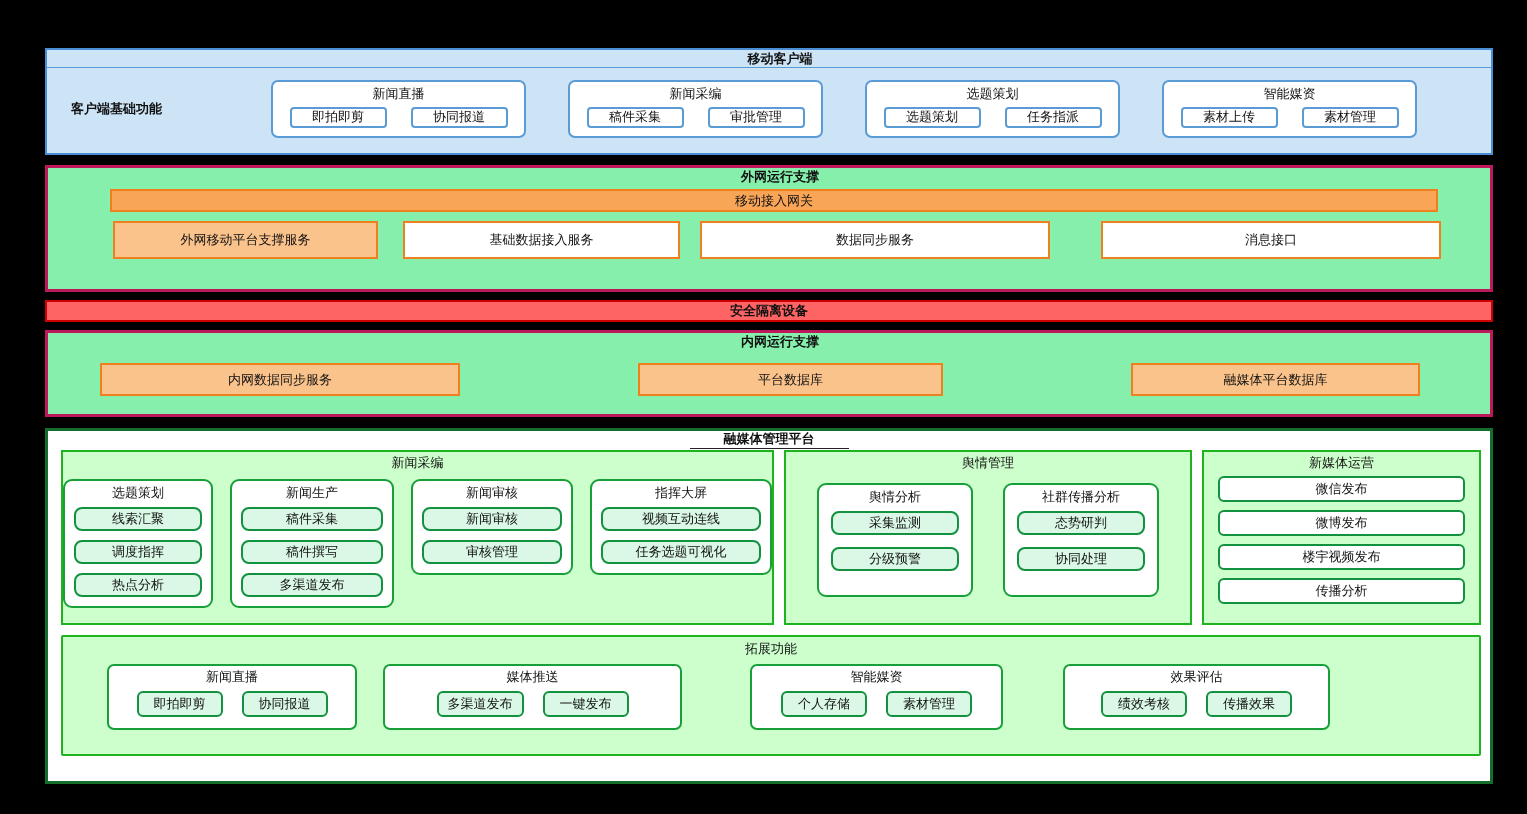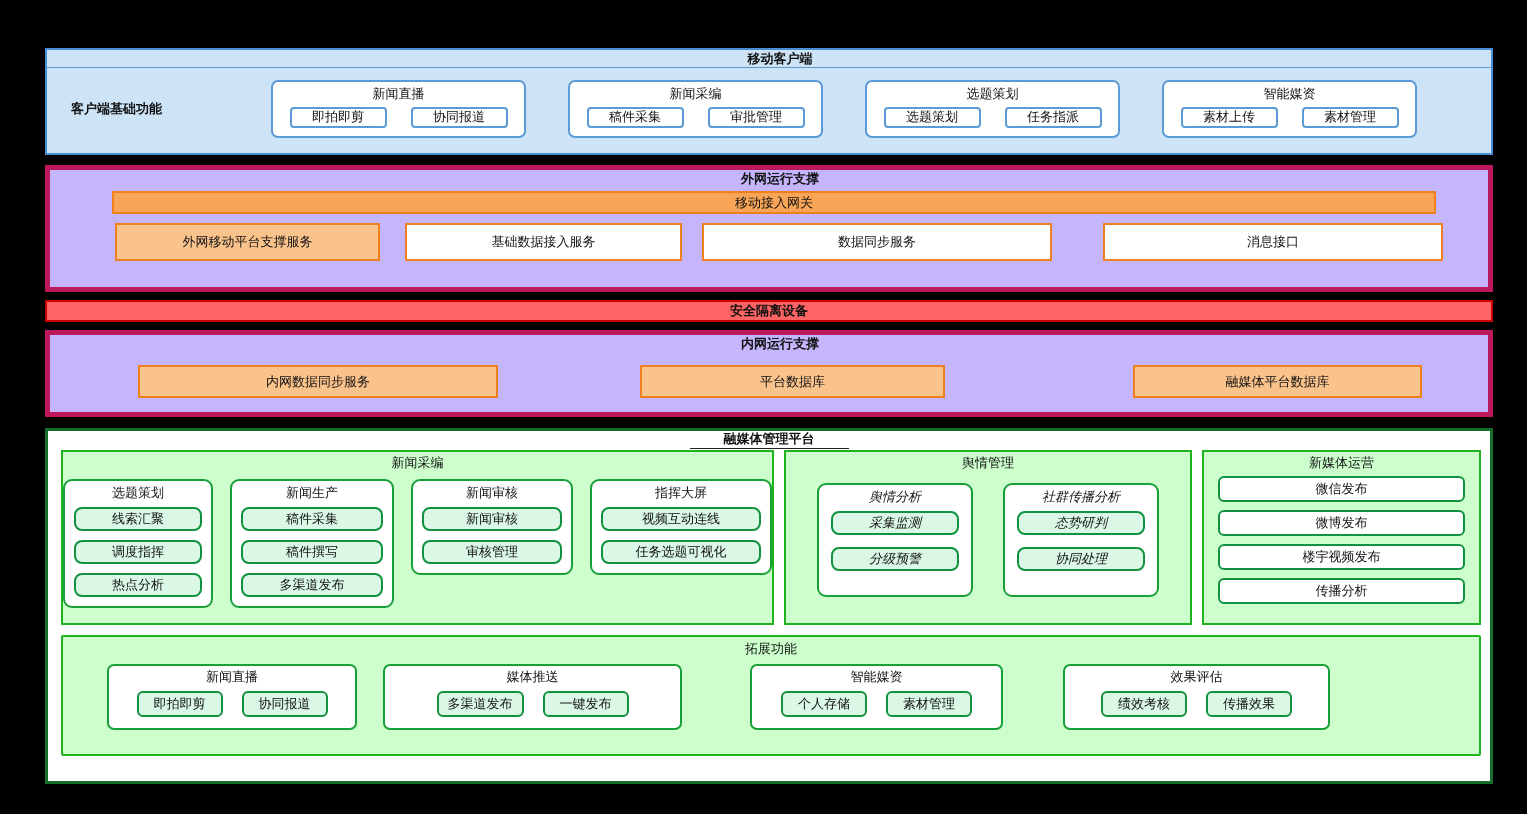--- a/index.html
+++ b/index.html
@@ -13,21 +13,21 @@
   .blue .sec-title{border-bottom:1px solid #5b9bd5;padding-bottom:1px;}
   .blue-content{position:absolute;left:0;right:0;top:18px;bottom:4px;display:flex;align-items:center;padding:0 24px;}
   .blue-side{width:200px;font-weight:bold;font-size:13px;flex:0 0 200px;}
   .blue-groups{flex:1;display:flex;gap:42px;padding-right:50px;}
   .bgroup{flex:1;background:#fff;border:2px solid #5b9bd5;border-radius:7px;height:58px;display:flex;flex-direction:column;align-items:center;box-sizing:border-box;padding-top:4px;}
   .bgroup-title{font-size:13px;line-height:15px;}
   .bgroup-items{display:flex;gap:24px;margin-top:6px;width:100%;justify-content:center;}
   .bbtn{flex:0 0 97px;height:21px;background:#fff;border:2px solid #5b9bd5;border-radius:4px;display:flex;align-items:center;justify-content:center;font-size:13px;box-sizing:border-box;}
 
   
-  .orange{background:#c4b5fd;border:5px solid #be185d;}
+  .orange{background:#86efac;border:3px solid #be185d;}
   .o1{left:45px;top:165px;width:1448px;height:127px;}
   .o2{left:45px;top:330px;width:1448px;height:87px;}
   .gateway{position:absolute;left:62px;right:52px;top:21px;height:23px;background:#f8a557;border:2px solid #ee8020;display:flex;align-items:center;justify-content:center;font-size:13px;box-sizing:border-box;}
   .obox{position:absolute;background:#fff;border:2px solid #ee8020;display:flex;align-items:center;justify-content:center;font-size:13px;box-sizing:border-box;}
   .obox.filled{background:#fbc38c;}
   .o1 .obox{top:53px;height:38px;}
   .o2 .obox{top:30px;height:33px;}
 
   
   .red{left:45px;top:300px;width:1448px;height:22px;background:#ff6464;border:2px solid #cc0000;display:flex;align-items:center;justify-content:center;font-weight:bold;font-size:13px;}
@@ -42,21 +42,21 @@
   .gs1{flex:0 0 638px;}
   .gs2{flex:0 0 408px;}
   .gs3{flex:0 0 174px;}
   .gs4{flex:1;}
   .subrow{display:flex;align-items:flex-start;justify-content:center;gap:17px;margin-top:9px;}
   .gsub{background:#fff;border:2px solid #18a038;border-radius:9px;box-sizing:border-box;display:flex;flex-direction:column;align-items:center;padding:4px 9px 9px;}
   .gsub-title{font-size:13px;line-height:15px;margin-bottom:7px;}
   .gitem{background:#daf8e5;border:2px solid #12923e;border-radius:8px;height:24px;align-self:stretch;display:flex;align-items:center;justify-content:center;font-size:13px;box-sizing:border-box;padding:0 6px;white-space:nowrap;margin-bottom:9px;}
   .gitem:last-child{margin-bottom:0;}
   .w114{width:128px;} .w142{width:142px;} .w140{width:140px;} .w160{width:160px;}
-  .gs2 .subrow{gap:30px;margin-top:13px;font-style:italic;}
+  .gs2 .subrow{gap:30px;margin-top:13px;}
   .gs2 .gsub{padding:4px 12px 12px;}
   .gs2 .gitem{margin-bottom:12px;}
   .stackcol{display:flex;flex-direction:column;gap:7px;margin:8px 18px 0;}
   .witem{background:#fff;border:2px solid #12923e;border-radius:6px;height:26px;display:flex;align-items:center;justify-content:center;font-size:13px;box-sizing:border-box;white-space:nowrap;}
   .gs4 .stackcol{gap:8px;margin:6px 14px 0;}
 
   .ext{position:absolute;left:13px;right:9px;top:204px;height:121px;background:#ccffcc;border:2px solid #1fb41f;box-sizing:border-box;border-radius:2px;}
   .ext-title{text-align:center;font-size:13px;line-height:15px;margin-top:4px;}
   .egroup{position:absolute;top:27px;height:66px;background:#fff;border:2px solid #18a038;border-radius:7px;box-sizing:border-box;display:flex;flex-direction:column;align-items:center;padding-top:3px;}
   .eg1{left:44px;width:250px;} .eg2{left:320px;width:299px;} .eg3{left:687px;width:253px;} .eg4{left:1000px;width:267px;}
@@ -112,21 +112,21 @@
     <div class="obox filled" style="left:65px;width:265px;">外网移动平台支撑服务</div>
     <div class="obox" style="left:355px;width:277px;">基础数据接入服务</div>
     <div class="obox" style="left:652px;width:350px;">数据同步服务</div>
     <div class="obox" style="left:1053px;width:340px;">消息接口</div>
   </div>
 
   <div class="sec red">安全隔离设备</div>
 
   <div class="sec orange o2">
     <div class="sec-title">内网运行支撑</div>
-    <div class="obox filled" style="left:52px;width:360px;margin-left:36px;">内网数据同步服务</div>
+    <div class="obox filled" style="left:52px;width:360px;">内网数据同步服务</div>
     <div class="obox filled" style="left:590px;width:305px;">平台数据库</div>
     <div class="obox filled" style="left:1083px;width:289px;">融媒体平台数据库</div>
   </div>
 
   <div class="sec plat">
     <div class="plat-title"><span>融媒体管理平台</span></div>
 
     <div class="plat-row1">
 
       <div class="gsec gs1">

